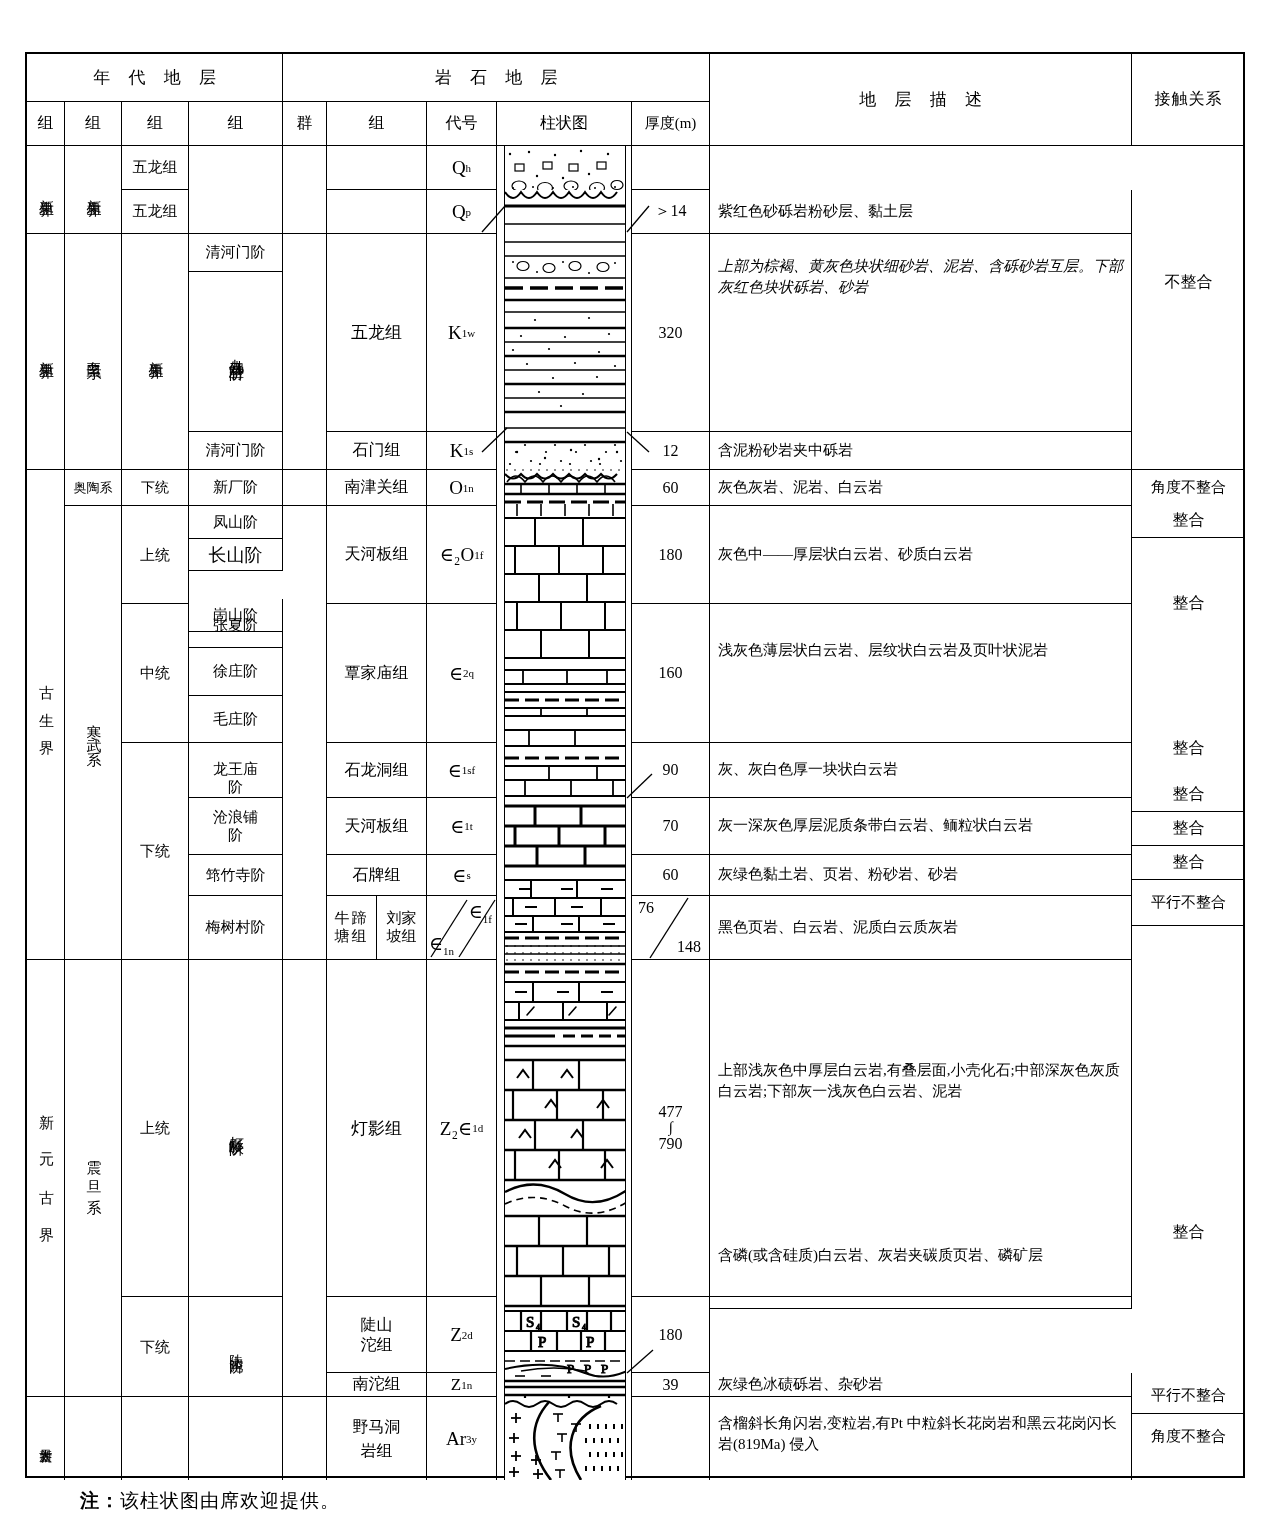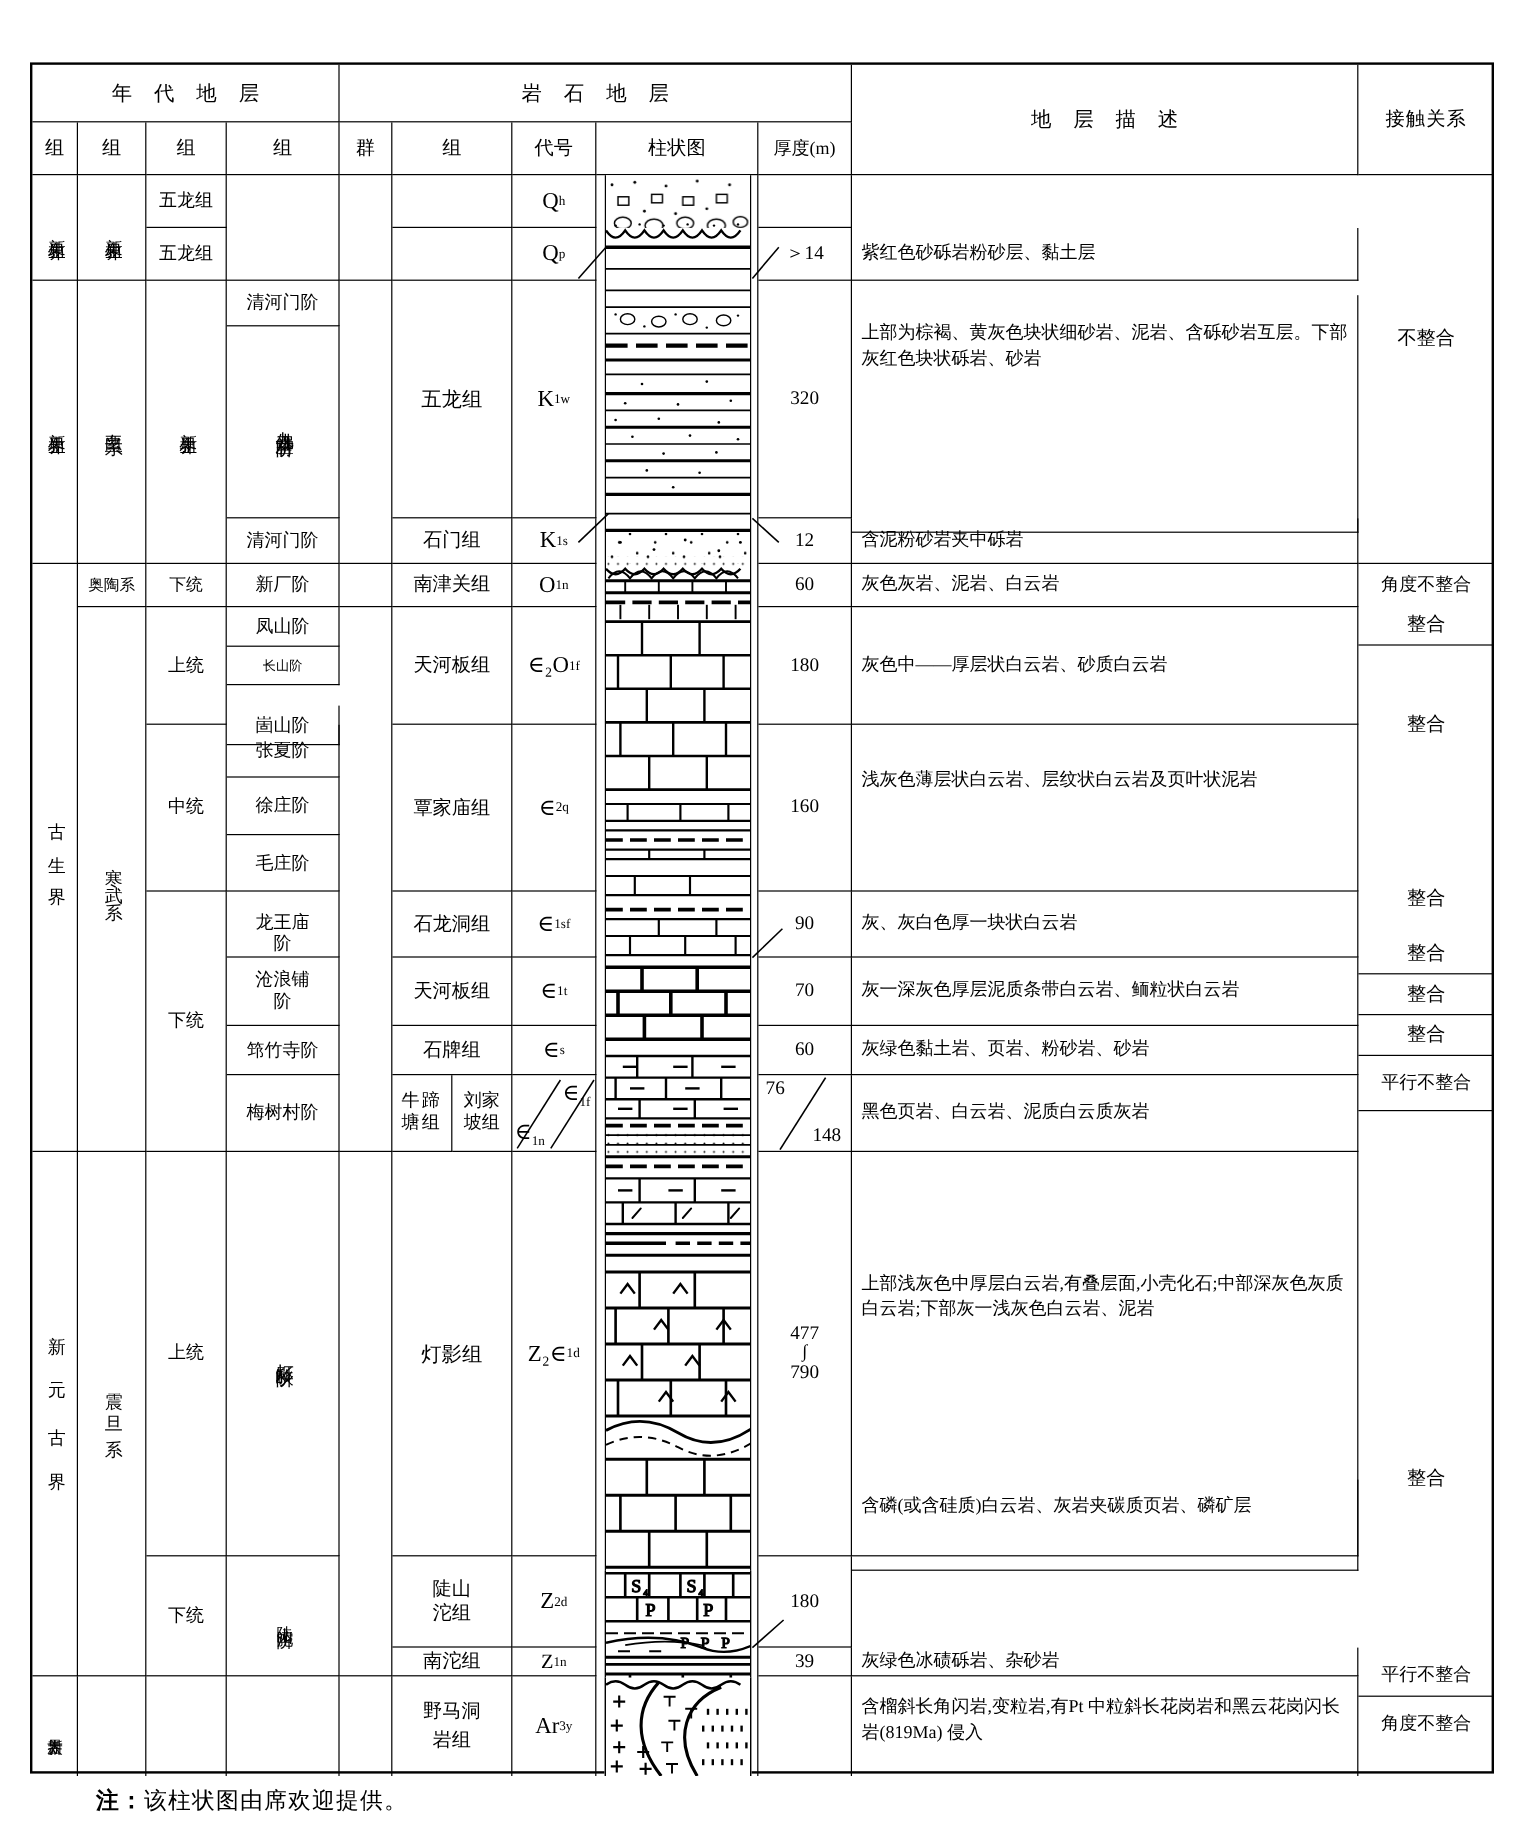--- a/index.html
+++ b/index.html
@@ -124,23 +124,23 @@
     <div class="cell" style="left:162px;top:378px;width:94px;height:38px;">
       <span class="md" style="font-size:15px;">清河门阶</span>
       </div>
     <div class="cell" style="left:162px;top:416px;width:94px;height:36px;">
       <span class="md" style="font-size:15px;">新厂阶</span>
       </div>
     <div class="cell" style="left:162px;top:452px;width:94px;height:33px;">
       <span class="md" style="font-size:15px;">凤山阶</span>
       </div>
     <div class="cell" style="left:162px;top:485px;width:94px;height:32px;">
-      <span class="md" style="font-size:11px;">长山阶</span>
-      </div>
-    <div class="cell" style="left:162px;top:534px;width:94px;height:33px;">
+      <span class="md" style="font-size:18px;">长山阶</span>
+      </div>
+    <div class="cell" style="left:162px;top:545px;width:94px;height:33px;">
       <span class="md" style="font-size:15px;">崮山阶</span>
       </div>
     <div class="cell" style="left:162px;top:550px;width:94px;height:44px;">
       <span class="md" style="font-size:15px;">张夏阶</span>
       </div>
     <div class="cell" style="left:162px;top:594px;width:94px;height:48px;">
       <span class="md" style="font-size:15px;">徐庄阶</span>
       </div>
     <div class="cell" style="left:162px;top:642px;width:94px;height:47px;">
       <span class="md" style="font-size:15px;">毛庄阶</span>
@@ -839,21 +839,21 @@
         <span>477</span>
         <span class="tilde">∫</span>
         <span>790</span>
       </span>
       </div>
     <div class="cell num" style="left:605px;top:1243px;width:78px;height:76px;">180</div>
     <div class="cell num" style="left:605px;top:1319px;width:78px;height:24px;">39</div>
     <div class="cell nb-b" style="left:605px;top:1343px;width:78px;height:83px;"></div>
 
     <div class="cell desc" style="left:683px;top:136px;width:422px;height:44px;">紫红色砂砾岩粉砂层、黏土层</div>
-    <div class="cell desc" style="left:683px;top:192px;width:422px;height:198px;align-items:flex-start;padding-top:22px;">上部为棕褐、黄灰色块状细砂岩、泥岩、含砾砂岩互层。下部灰红色块状砾岩、砂岩</div>
+    <div class="cell desc" style="left:683px;top:180px;width:422px;height:198px;align-items:flex-start;padding-top:22px;font-style:italic;">上部为棕褐、黄灰色块状细砂岩、泥岩、含砾砂岩互层。下部灰红色块状砾岩、砂岩</div>
     <div class="cell desc" style="left:683px;top:378px;width:422px;height:38px;">含泥粉砂岩夹中砾岩</div>
     <div class="cell desc" style="left:683px;top:416px;width:422px;height:36px;">灰色灰岩、泥岩、白云岩</div>
     <div class="cell desc" style="left:683px;top:452px;width:422px;height:98px;">灰色中——厚层状白云岩、砂质白云岩</div>
     <div class="cell desc" style="left:683px;top:550px;width:422px;height:139px;align-items:flex-start;padding-top:36px;">浅灰色薄层状白云岩、层纹状白云岩及页叶状泥岩</div>
     <div class="cell desc" style="left:683px;top:689px;width:422px;height:55px;">灰、灰白色厚一块状白云岩</div>
     <div class="cell desc" style="left:683px;top:744px;width:422px;height:57px;">灰一深灰色厚层泥质条带白云岩、鲕粒状白云岩</div>
     <div class="cell desc" style="left:683px;top:801px;width:422px;height:41px;">灰绿色黏土岩、页岩、粉砂岩、砂岩</div>
     <div class="cell desc" style="left:683px;top:842px;width:422px;height:64px;">黑色页岩、白云岩、泥质白云质灰岩</div>
     <div class="cell desc" style="left:683px;top:906px;width:422px;height:337px;align-items:flex-start;padding-top:100px;">上部浅灰色中厚层白云岩,有叠层面,小壳化石;中部深灰色灰质白云岩;下部灰一浅灰色白云岩、泥岩</div>
     <div class="cell desc" style="left:683px;top:1179px;width:422px;height:76px;align-items:flex-start;padding-top:12px;">含磷(或含硅质)白云岩、灰岩夹碳质页岩、磷矿层</div>

